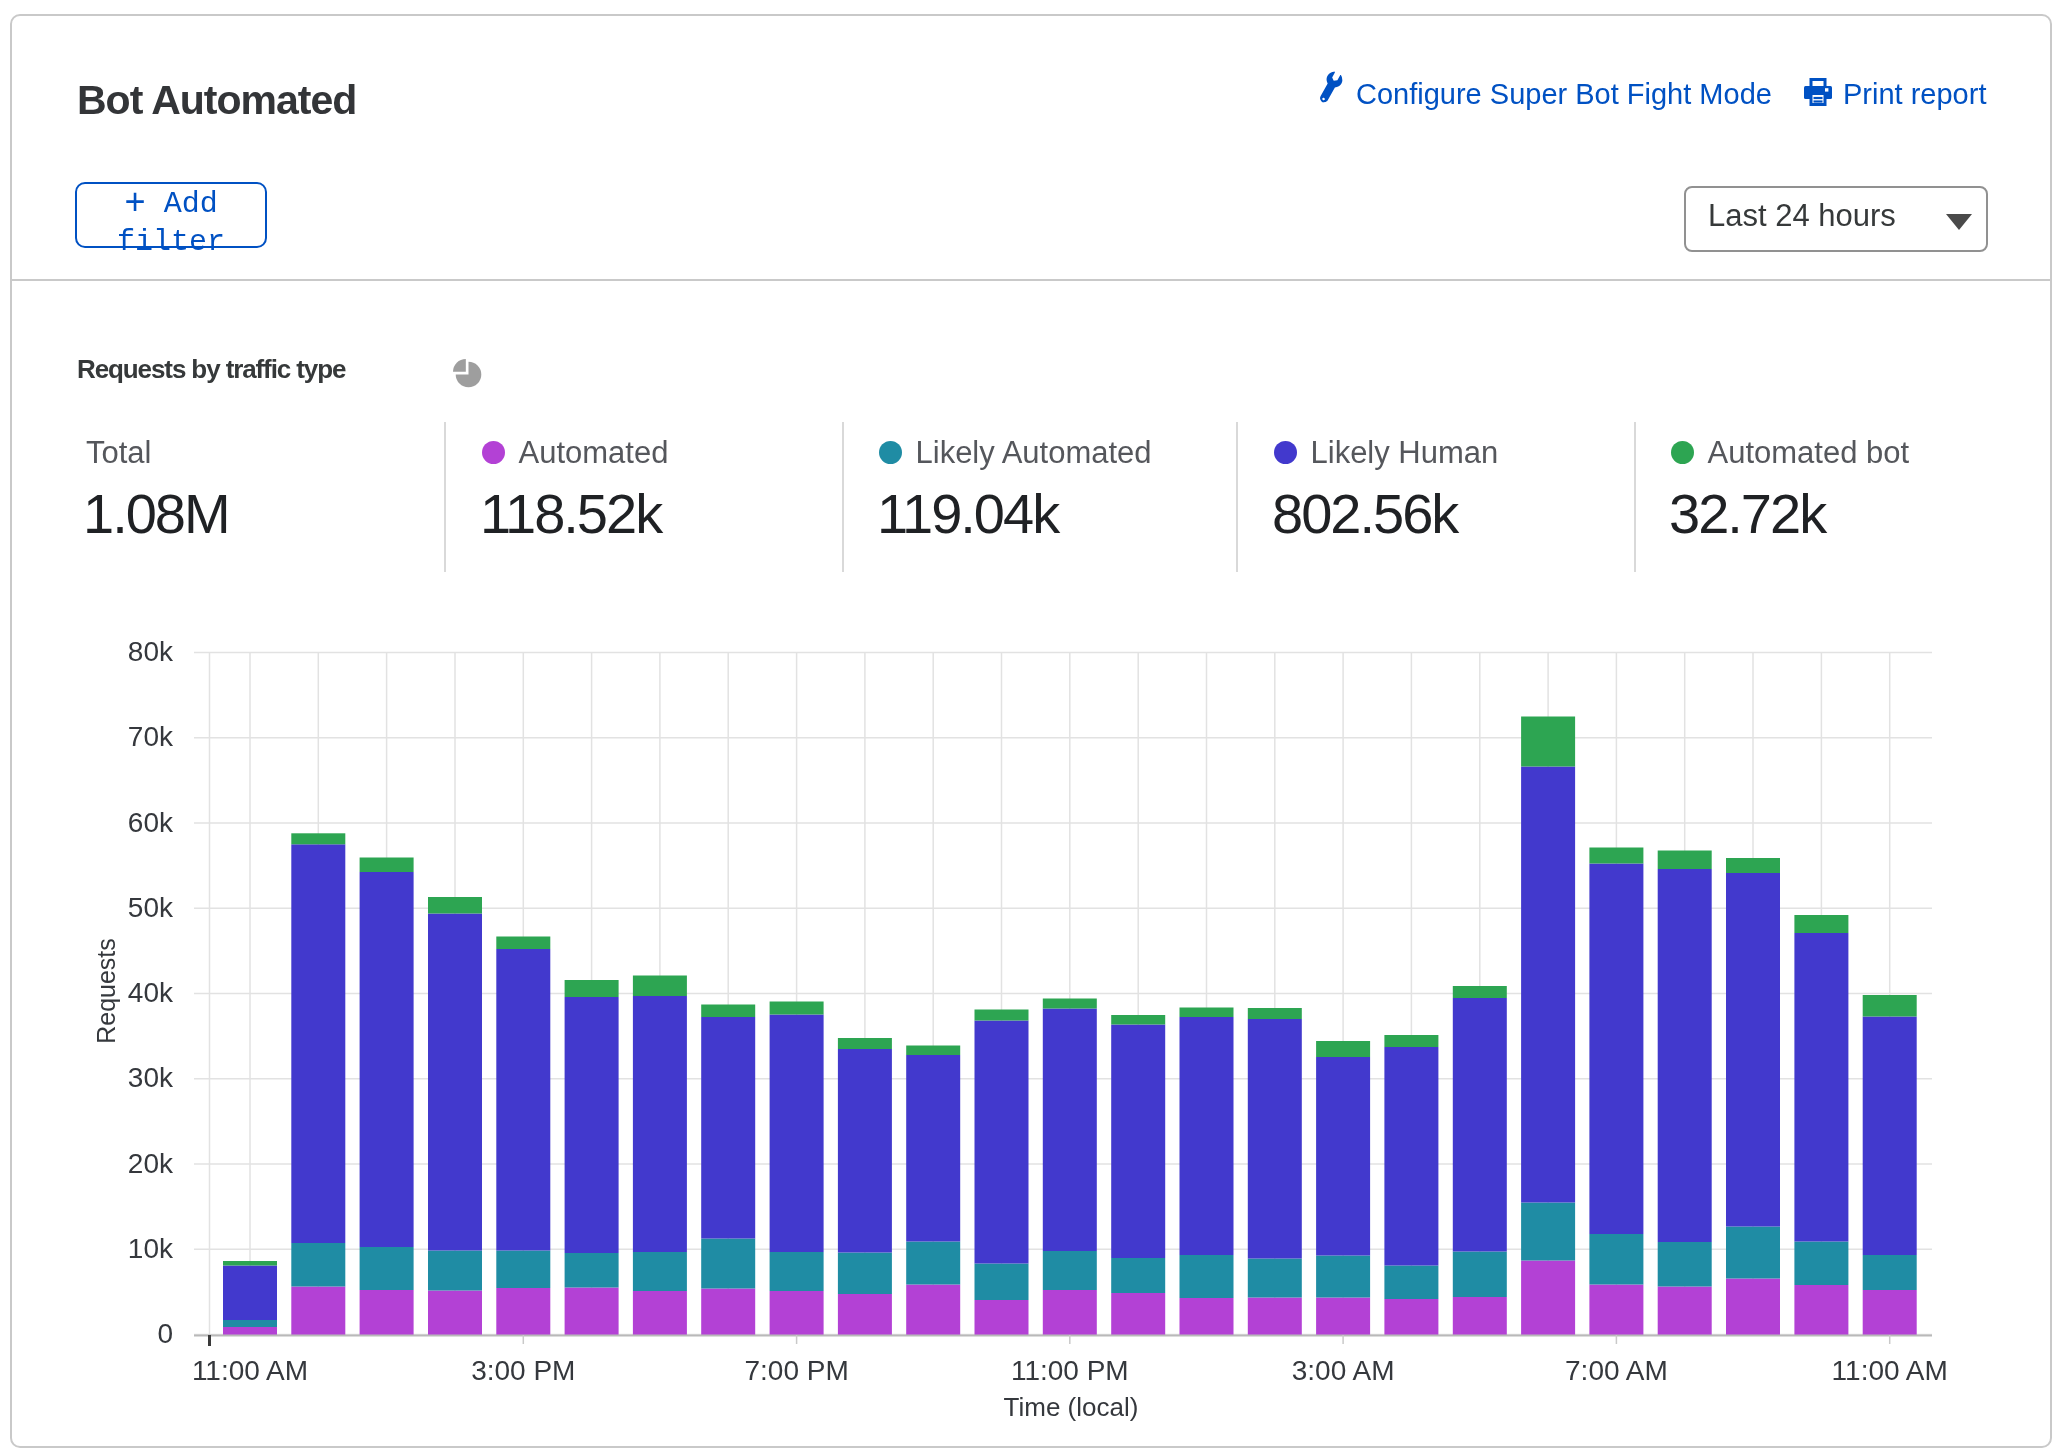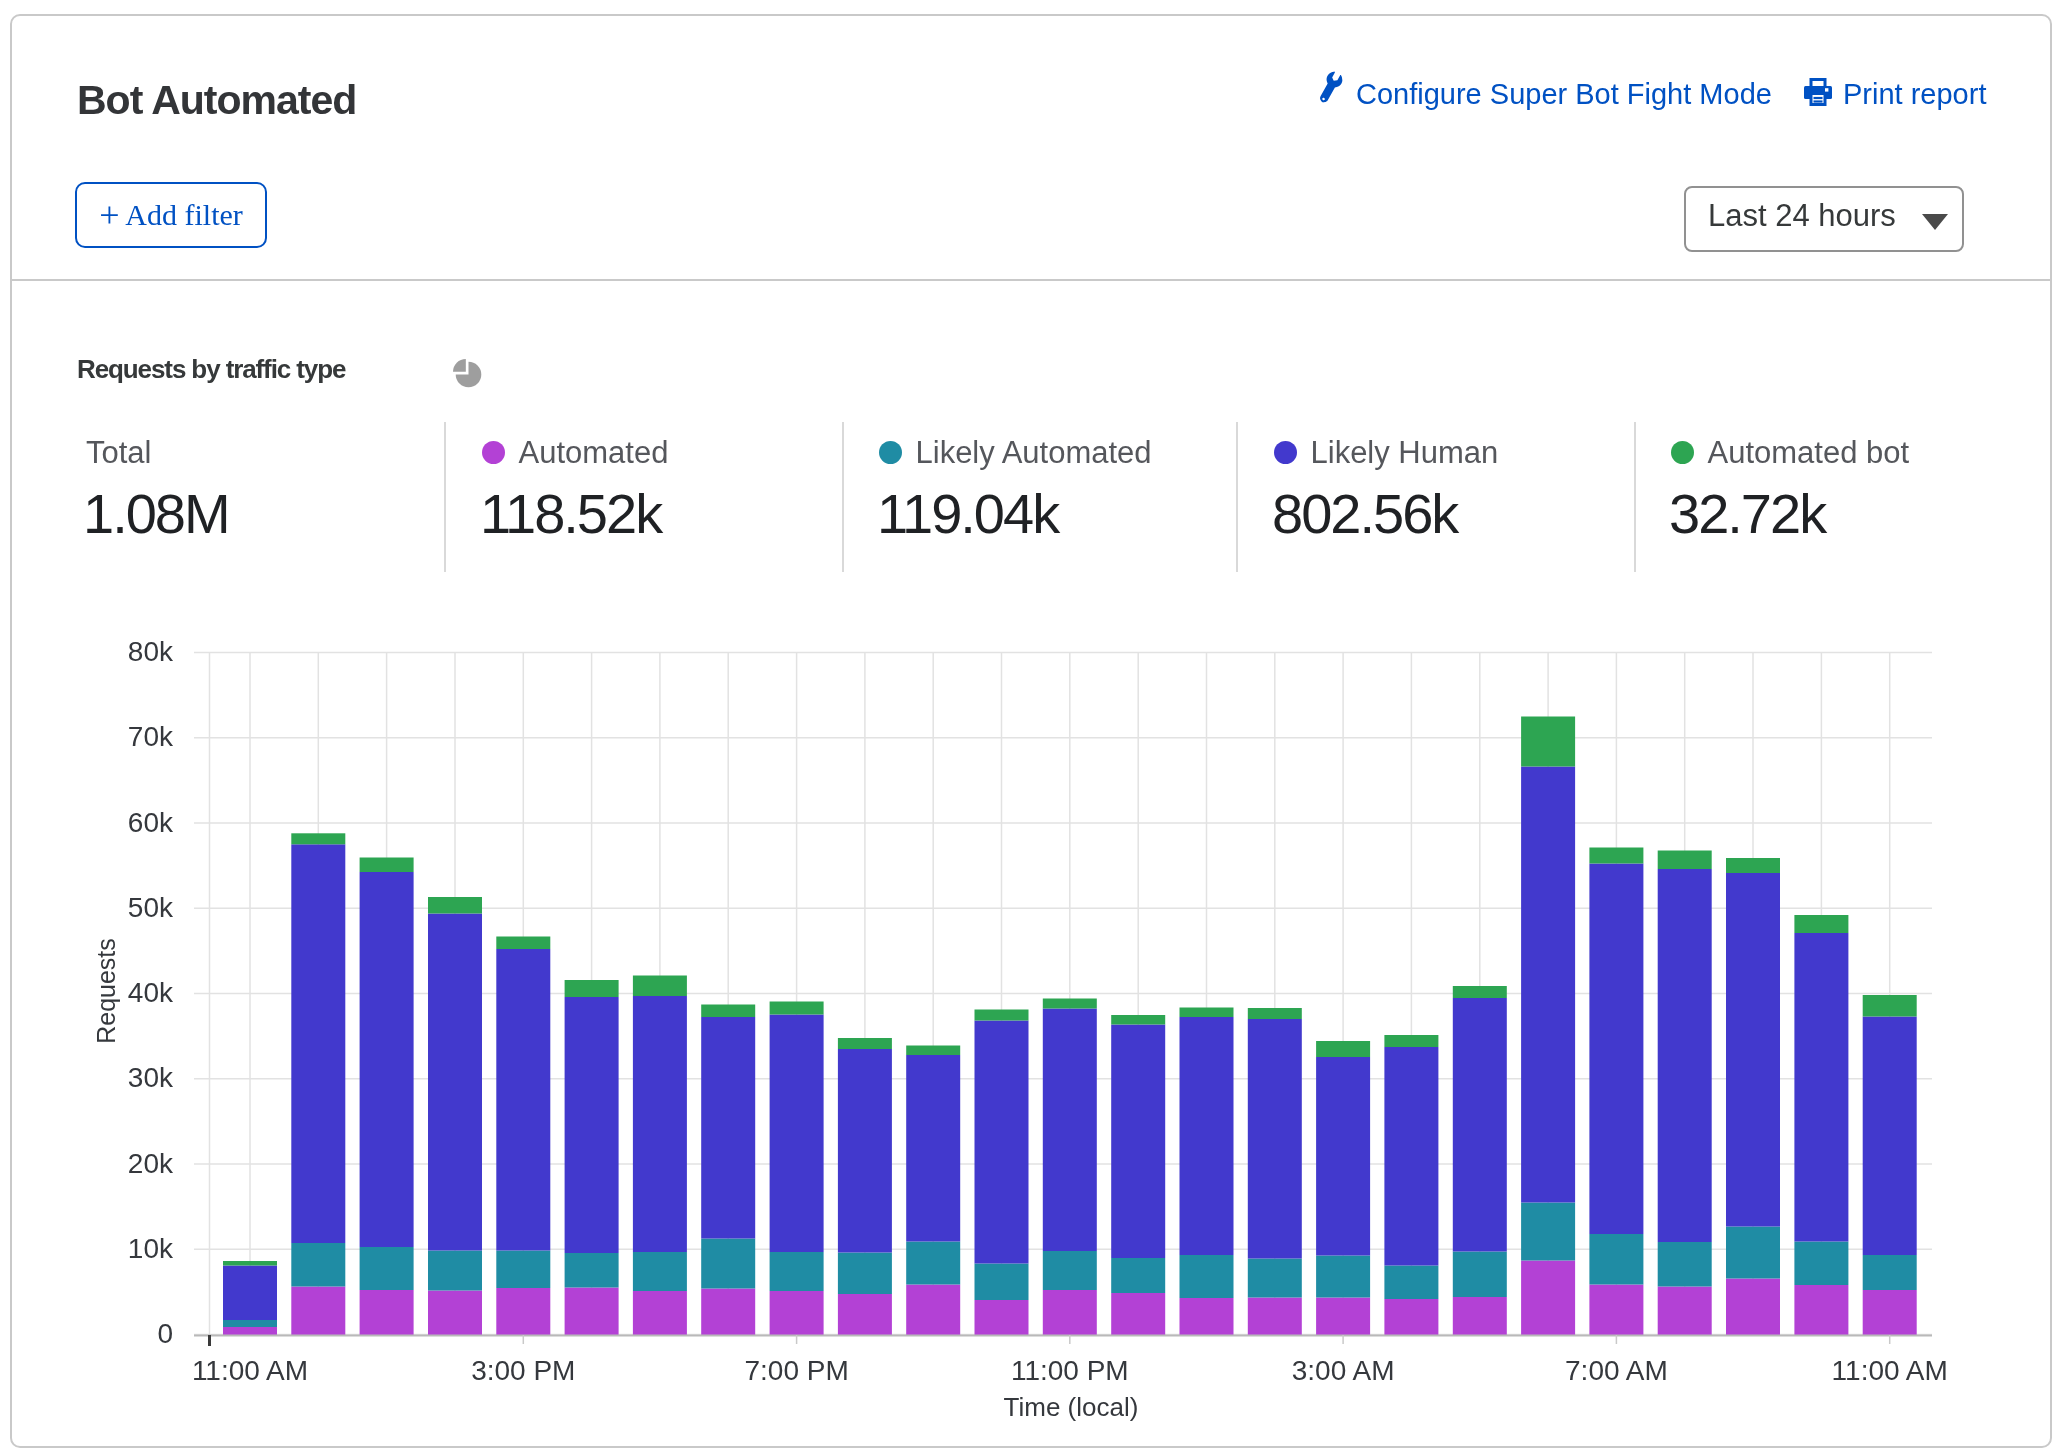--- a/index.html
+++ b/index.html
@@ -4,22 +4,22 @@
 * { margin:0; padding:0; box-sizing:border-box; }
 html,body { width:2062px; height:1450px; background:#fff;
   font-family:"Liberation Sans",sans-serif; -webkit-font-smoothing:antialiased; }
 .card { position:absolute; left:10px; top:14px; width:2042px; height:1434px;
   background:#fff; border:2px solid #c9c9c9; border-radius:10px; }
 .title { position:absolute; left:77px; top:80px; font-size:41px; font-weight:700;
   color:#333538; letter-spacing:-1px; line-height:1; }
 .lk { position:absolute; top:80px; font-size:29px; color:#0051c3; white-space:nowrap; line-height:1; }
 .addf { position:absolute; left:75px; top:182px; width:192px; height:66px;
   border:2px solid #0051c3; border-radius:10px; background:#fff; color:#0051c3;
-  font-size:30px; font-family:Liberation Serif, serif; }
-.dd { position:absolute; left:1684px; top:186px; width:280px; height:66px;
+  font-size:30px; font-family:Liberation Mono, monospace; }
+.dd { position:absolute; left:1684px; top:186px; width:304px; height:66px;
   border:2px solid #919191; border-radius:8px; background:#fff; color:#36393a;
   font-size:31px; line-height:56px; padding-left:22px; }
 .caret { position:absolute; right:14px; top:26px; width:0; height:0;
   border-left:13px solid transparent; border-right:13px solid transparent;
   border-top:16px solid #4a4a4a; }
 .hdiv { position:absolute; left:10px; top:279px; width:2042px; height:2px; background:#c9c9c9; }
 .h2 { position:absolute; left:77px; top:355px; font-size:26px; font-weight:700; color:#36393a;
   letter-spacing:-1.1px; line-height:1.1; }
 .slab { position:absolute; top:437px; font-size:31px; color:#55575c; line-height:1; white-space:nowrap; }
 .sval { position:absolute; top:486px; font-size:56px; font-weight:400; color:#1f2124;

